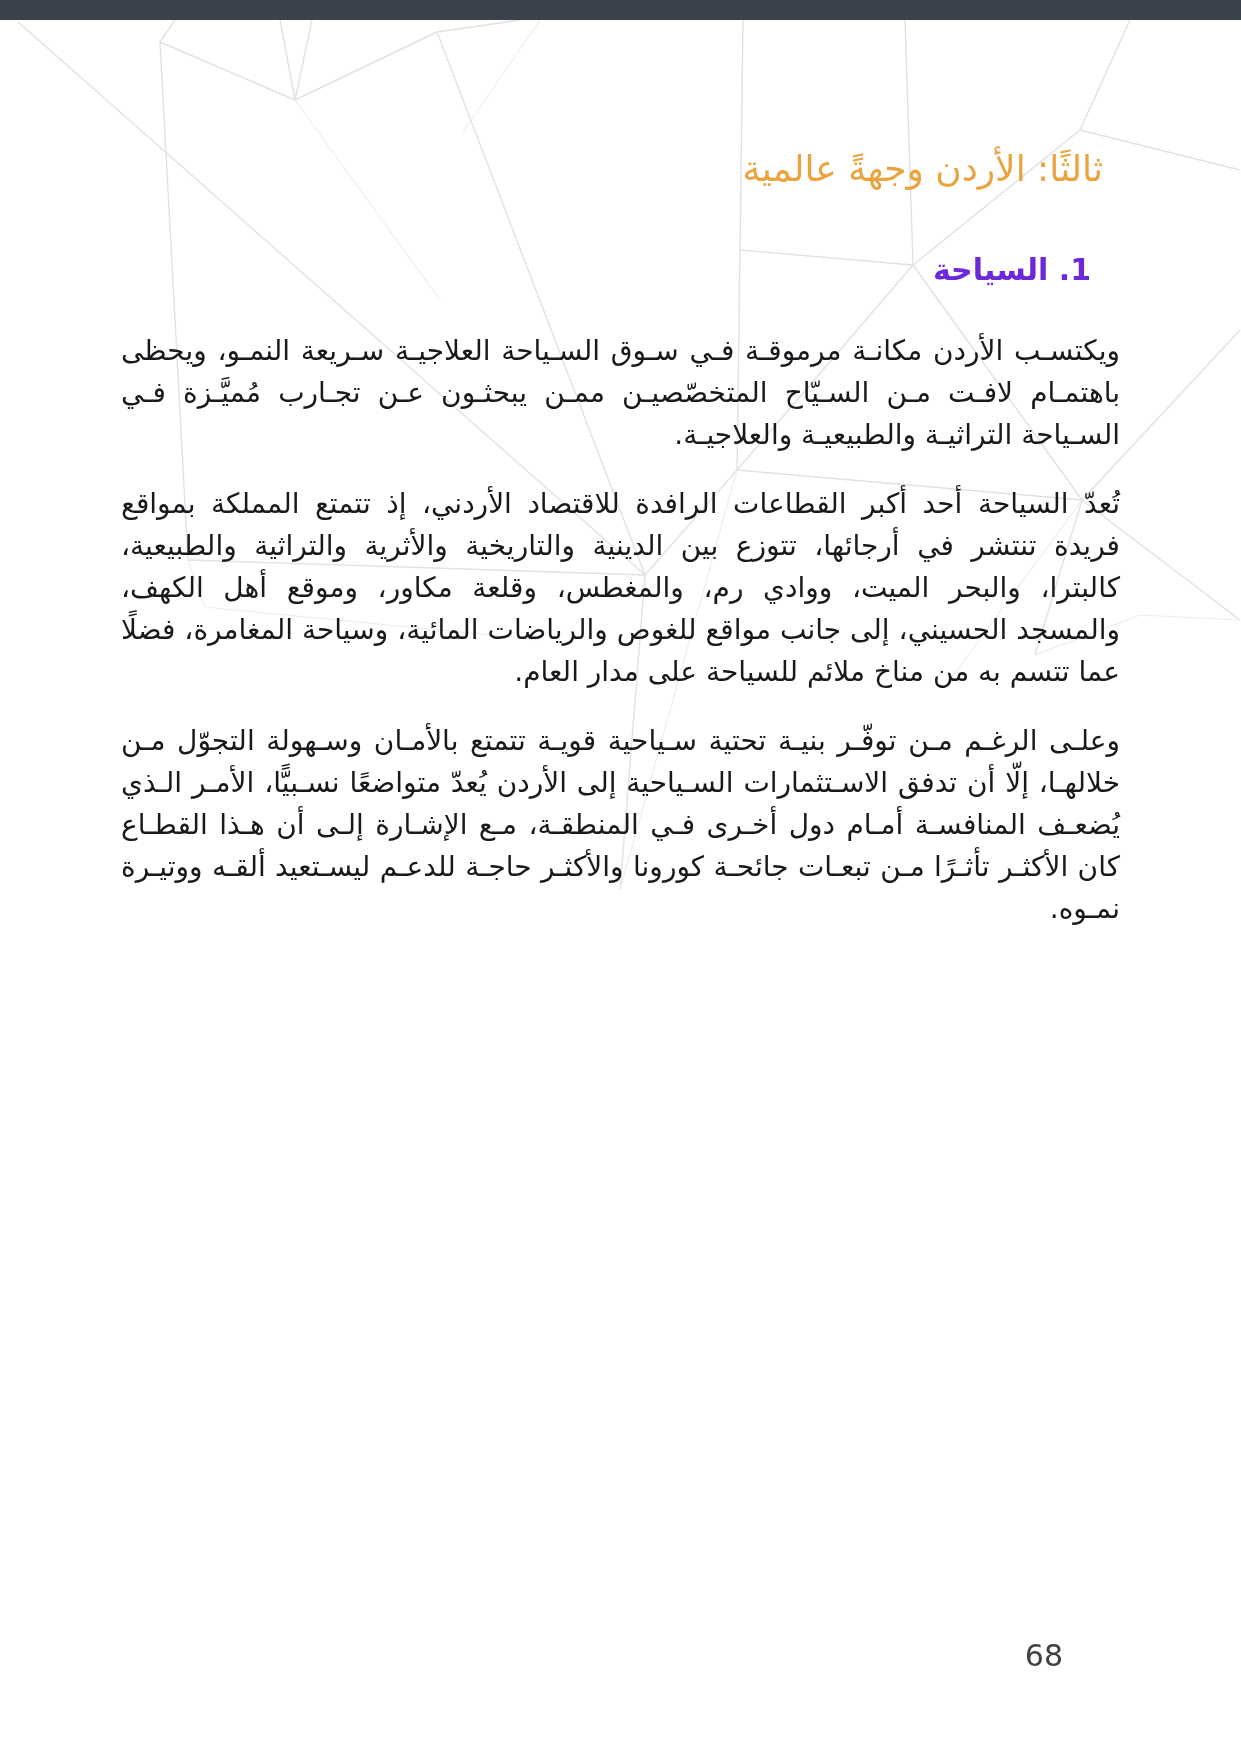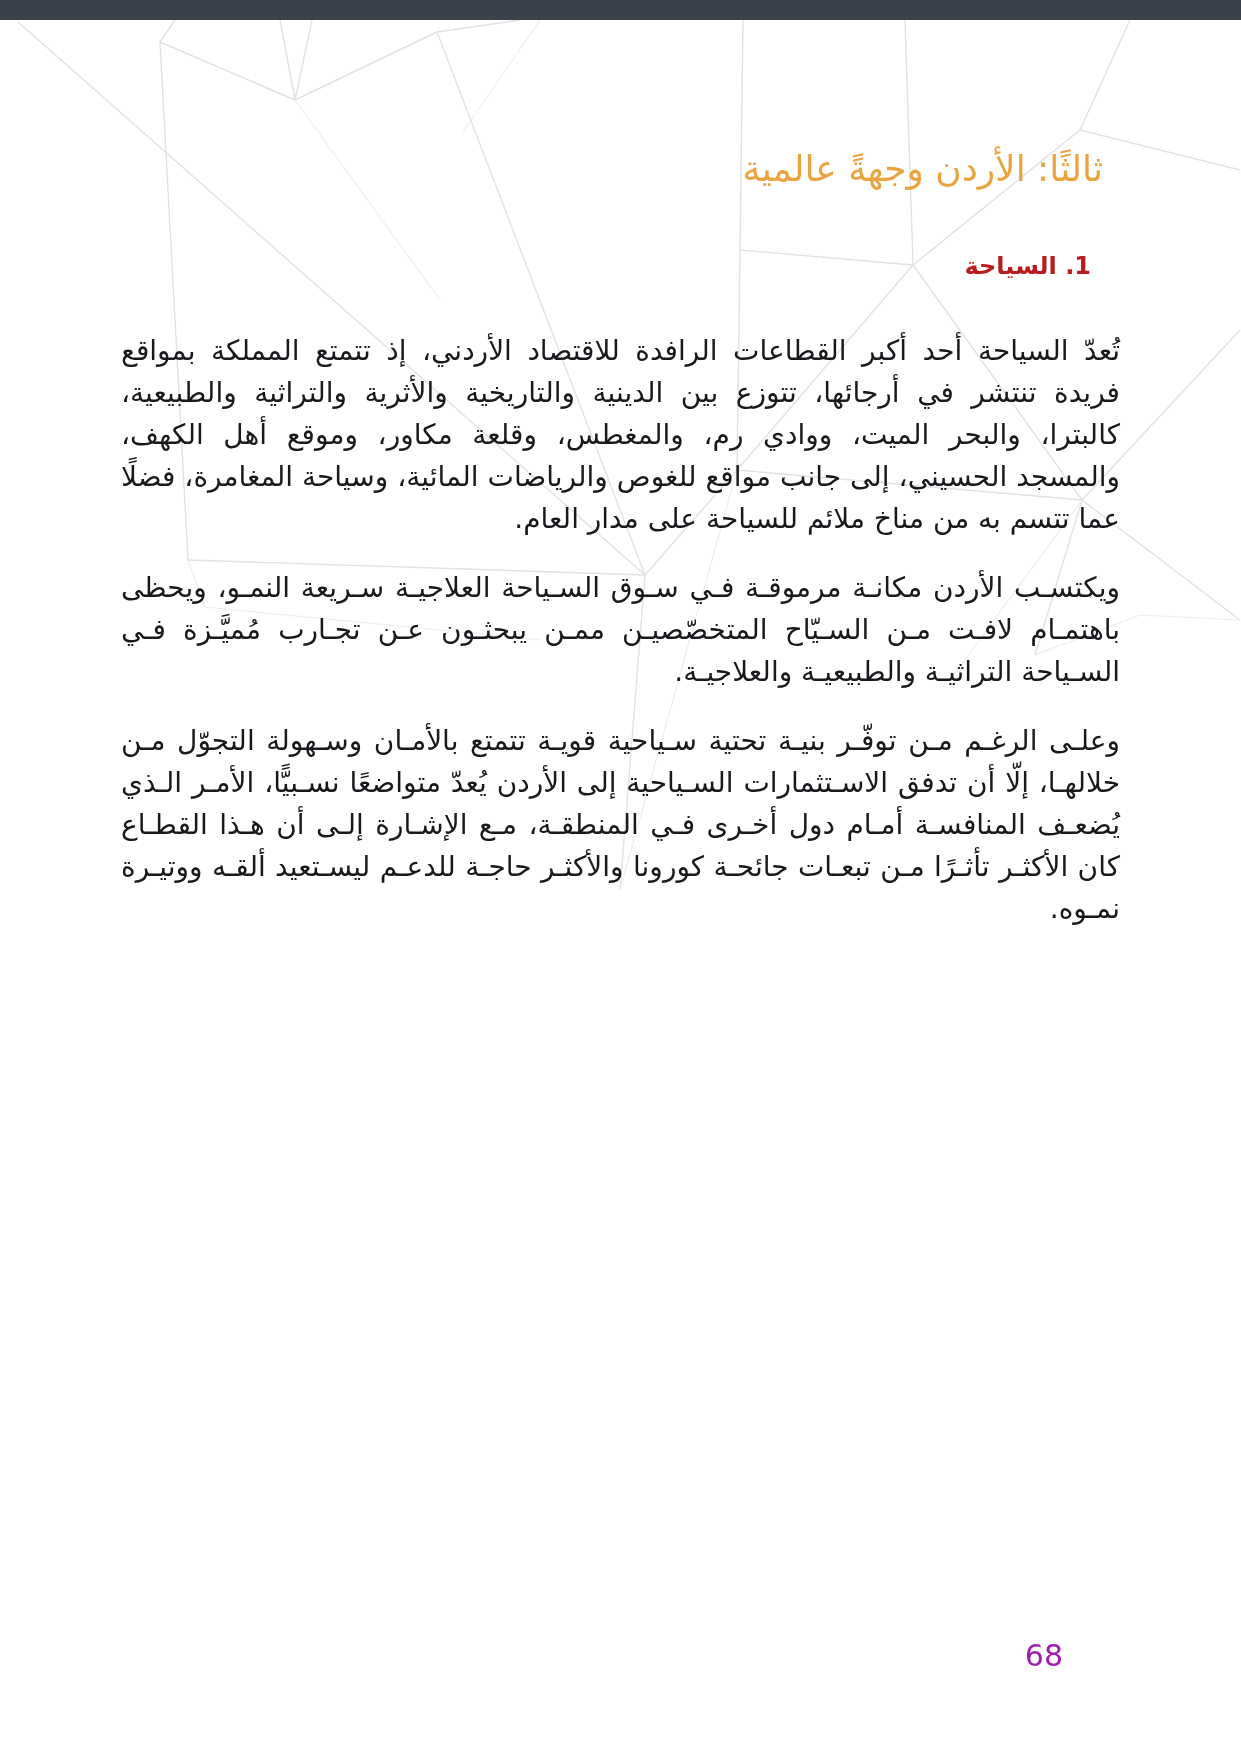--- a/index.html
+++ b/index.html
@@ -37,22 +37,22 @@
     font-size: 36px;
     font-weight: normal;
     text-align: right;
     letter-spacing: 0;
   }
   .subsection-title {
     position: absolute;
     top: 252px;
     right: 150px;
     z-index: 2;
-    color: #b91c1c;
-    font-size: 24px;
+    color: #6d28d9;
+    font-size: 30px;
     font-weight: bold;
     text-align: right;
   }
   .content {
     position: absolute;
     top: 330px;
     right: 121px;
     width: 999px;
     z-index: 2;
     direction: rtl;
@@ -64,21 +64,21 @@
     text-align: justify;
     text-justify: inter-word;
     margin-bottom: 27px;
     font-weight: normal;
   }
   .page-number {
     position: absolute;
     top: 1638px;
     right: 178px;
     z-index: 2;
-    color: #a21caf;
+    color: #404040;
     font-size: 30px;
     direction: ltr;
   }
 </style>
 </head>
 <body>
 
 <div class="top-bar"></div>
 
 <svg class="mesh-bg" viewBox="0 0 1241 960" xmlns="http://www.w3.org/2000/svg" aria-hidden="true">
@@ -115,18 +115,18 @@
     <path d="M463,132 L540,20"></path>
     <path d="M188,560 L205,607 L540,640"></path>
   </g>
 </svg>
 
 <h1 class="section-title">ثالثًا: الأردن وجهةً عالمية</h1>
 
 <h2 class="subsection-title">1. السياحة</h2>
 
 <div class="content">
+  <p>ويكتسـب الأردن مكانـة مرموقـة فـي سـوق السـياحة العلاجيـة سـريعة النمـو، ويحظى باهتمـام لافـت مـن السـيّاح المتخصّصيـن ممـن يبحثـون عـن تجـارب مُميَّـزة فـي السـياحة التراثيـة والطبيعيـة والعلاجيـة.</p>
   <p>تُعدّ السياحة أحد أكبر القطاعات الرافدة للاقتصاد الأردني، إذ تتمتع المملكة بمواقع فريدة تنتشر في أرجائها، تتوزع بين الدينية والتاريخية والأثرية والتراثية والطبيعية، كالبترا، والبحر الميت، ووادي رم، والمغطس، وقلعة مكاور، وموقع أهل الكهف، والمسجد الحسيني، إلى جانب مواقع للغوص والرياضات المائية، وسياحة المغامرة، فضلًا عما تتسم به من مناخ ملائم للسياحة على مدار العام.</p>
-  <p>ويكتسـب الأردن مكانـة مرموقـة فـي سـوق السـياحة العلاجيـة سـريعة النمـو، ويحظى باهتمـام لافـت مـن السـيّاح المتخصّصيـن ممـن يبحثـون عـن تجـارب مُميَّـزة فـي السـياحة التراثيـة والطبيعيـة والعلاجيـة.</p>
   <p>وعلـى الرغـم مـن توفّـر بنيـة تحتية سـياحية قويـة تتمتع بالأمـان وسـهولة التجوّل مـن خلالهـا، إلّا أن تدفق الاسـتثمارات السـياحية إلى الأردن يُعدّ متواضعًا نسـبيًّا، الأمـر الـذي يُضعـف المنافسـة أمـام دول أخـرى فـي المنطقـة، مـع الإشـارة إلـى أن هـذا القطـاع كان الأكثـر تأثـرًا مـن تبعـات جائحـة كورونا والأكثـر حاجـة للدعـم ليسـتعيد ألقـه ووتيـرة نمـوه.</p>
 </div>
 
 <div class="page-number">68</div>
 
 </body></html>

